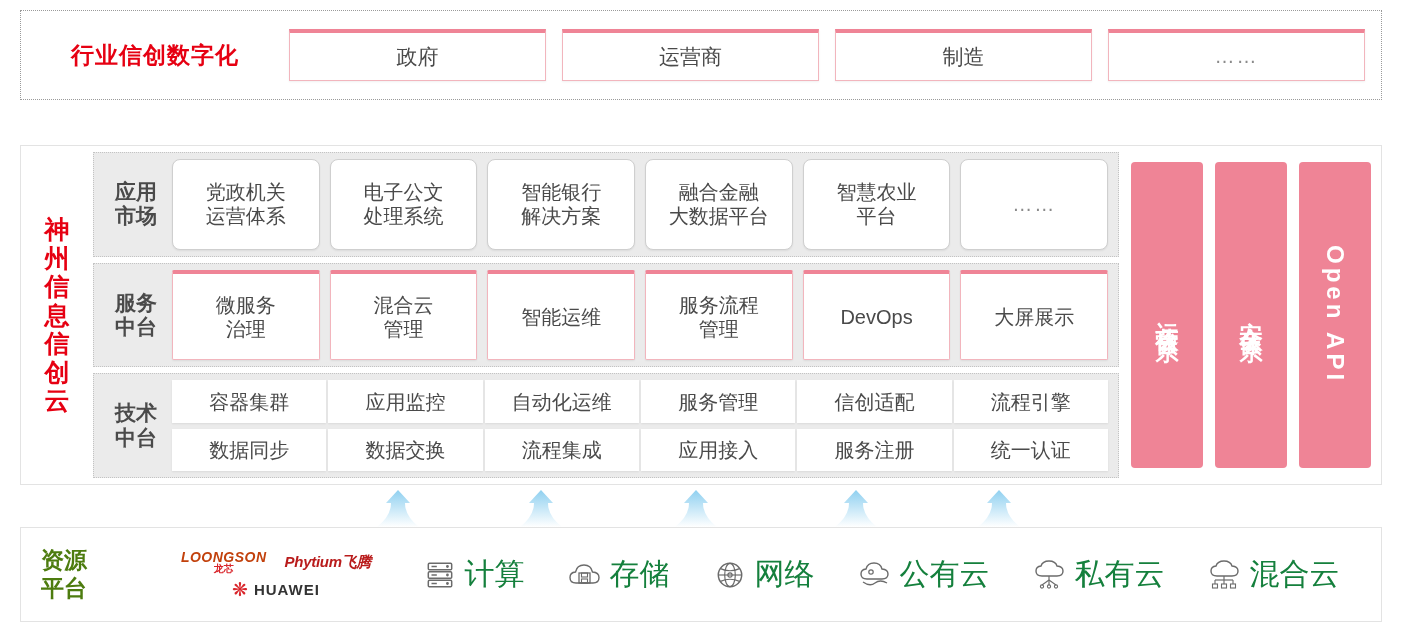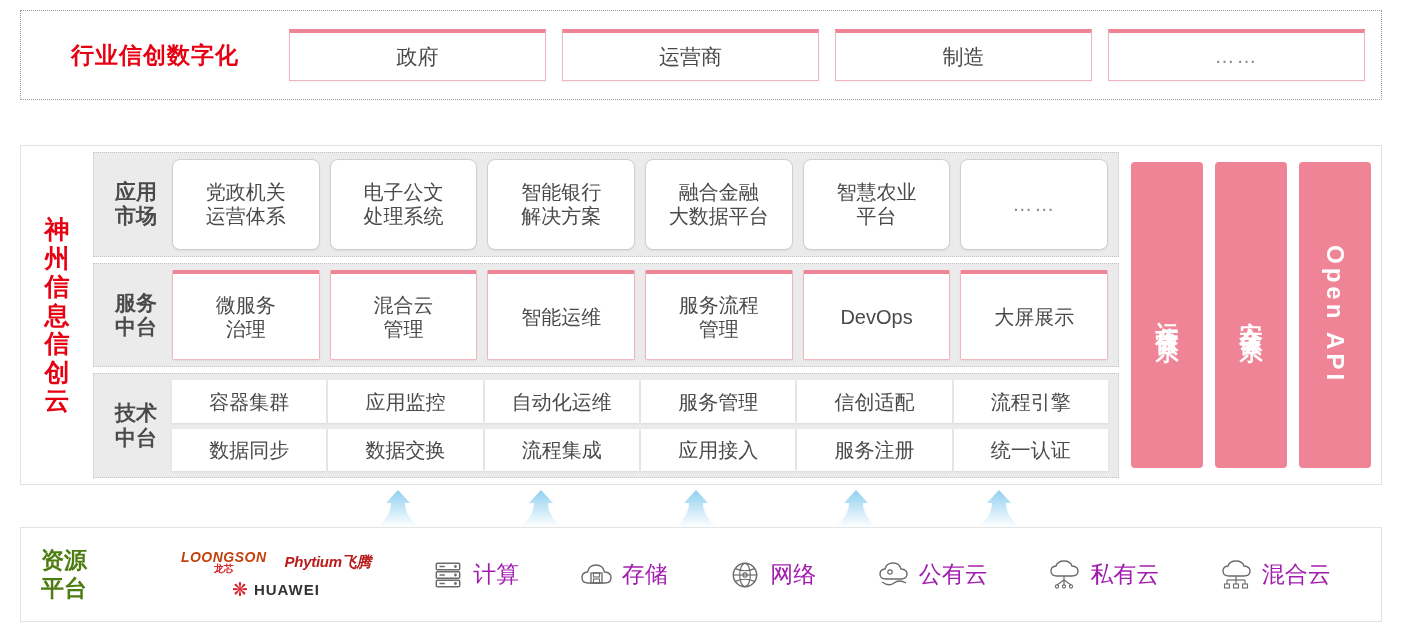--- a/index.html
+++ b/index.html
@@ -131,21 +131,21 @@
     font-size: 15px; font-weight: bold; color: #b91c1c; font-style: italic;
     letter-spacing: -0.3px;
   }
   .logo-huawei { display: flex; align-items: center; gap: 6px; }
   .logo-huawei .mark { color: #d9262c; font-size: 19px; line-height: 1; }
   .logo-huawei .word { font-size: 15px; font-weight: bold; color: #333; letter-spacing: 1px; }
 
   .res-items { flex: 1; display: flex; align-items: center; justify-content: space-around; padding-right: 20px; }
   .res-item { display: flex; align-items: center; gap: 8px; }
   .res-item .ri-icon { width: 34px; height: 34px; display:block; }
-  .res-item .ri-label { font-size: 23px; color: #a21caf; }
+  .res-item .ri-label { font-size: 30px; color: #15803d; }
 </style>
 </head>
 <body>
 
 <div class="canvas">
 
   <div class="industry-band">
     <div class="industry-title">行业信创数字化</div>
     <div class="industry-boxes">
       <div class="industry-box">政府</div>

